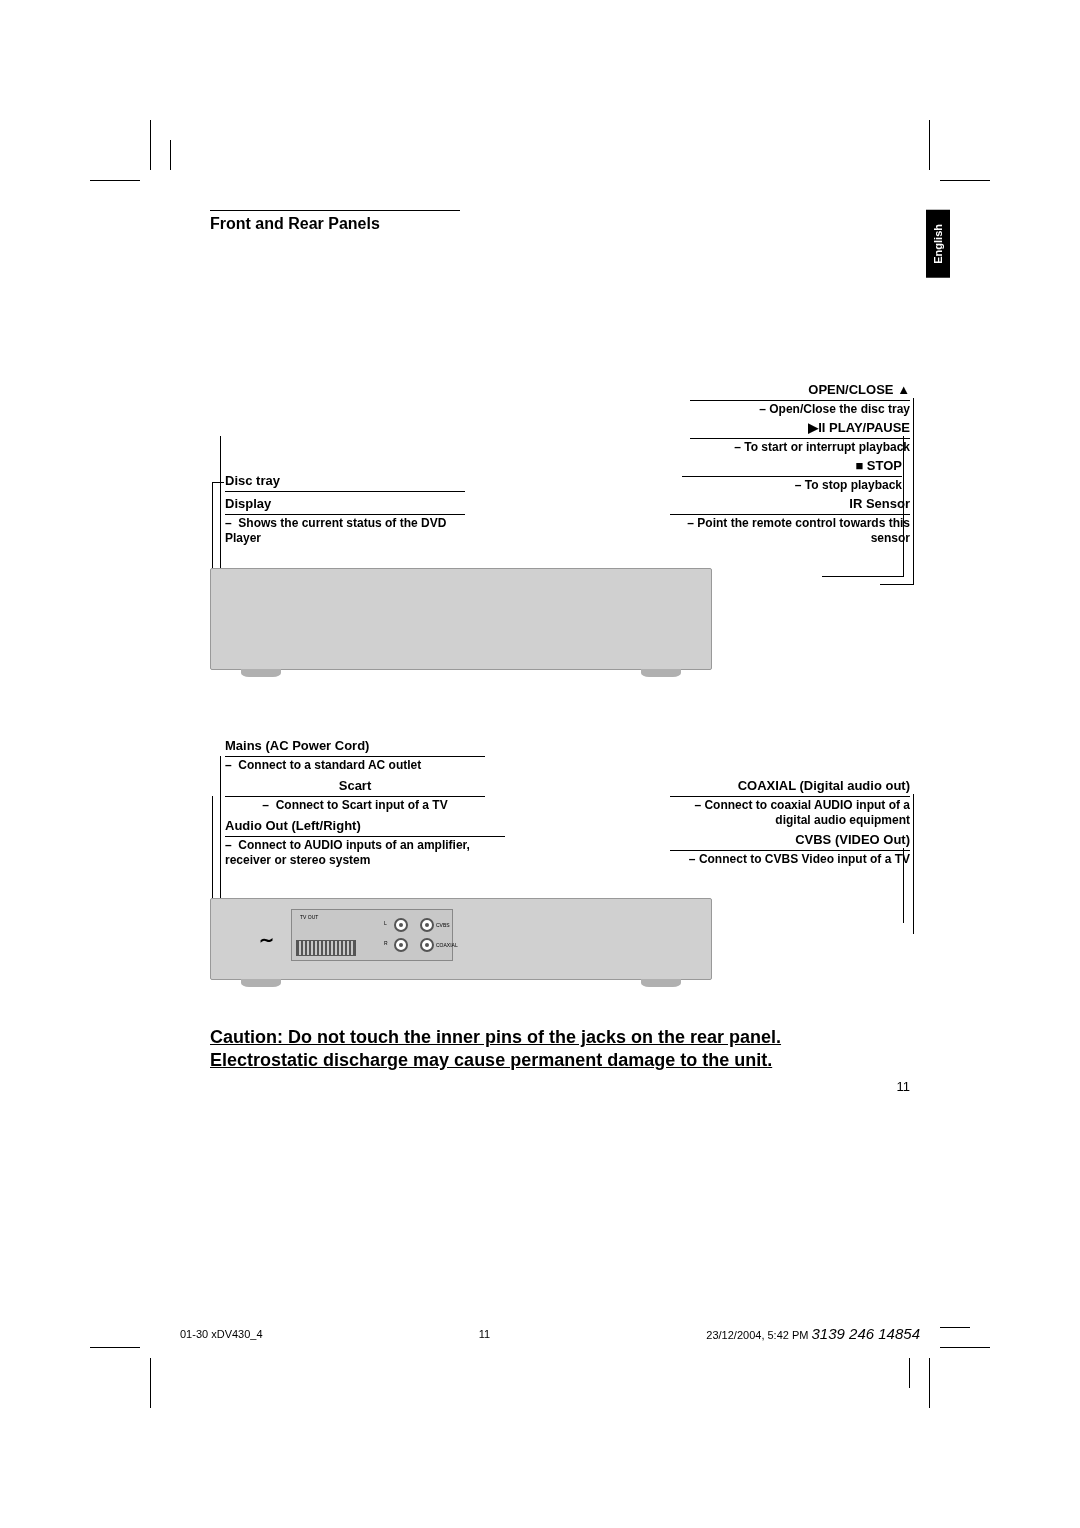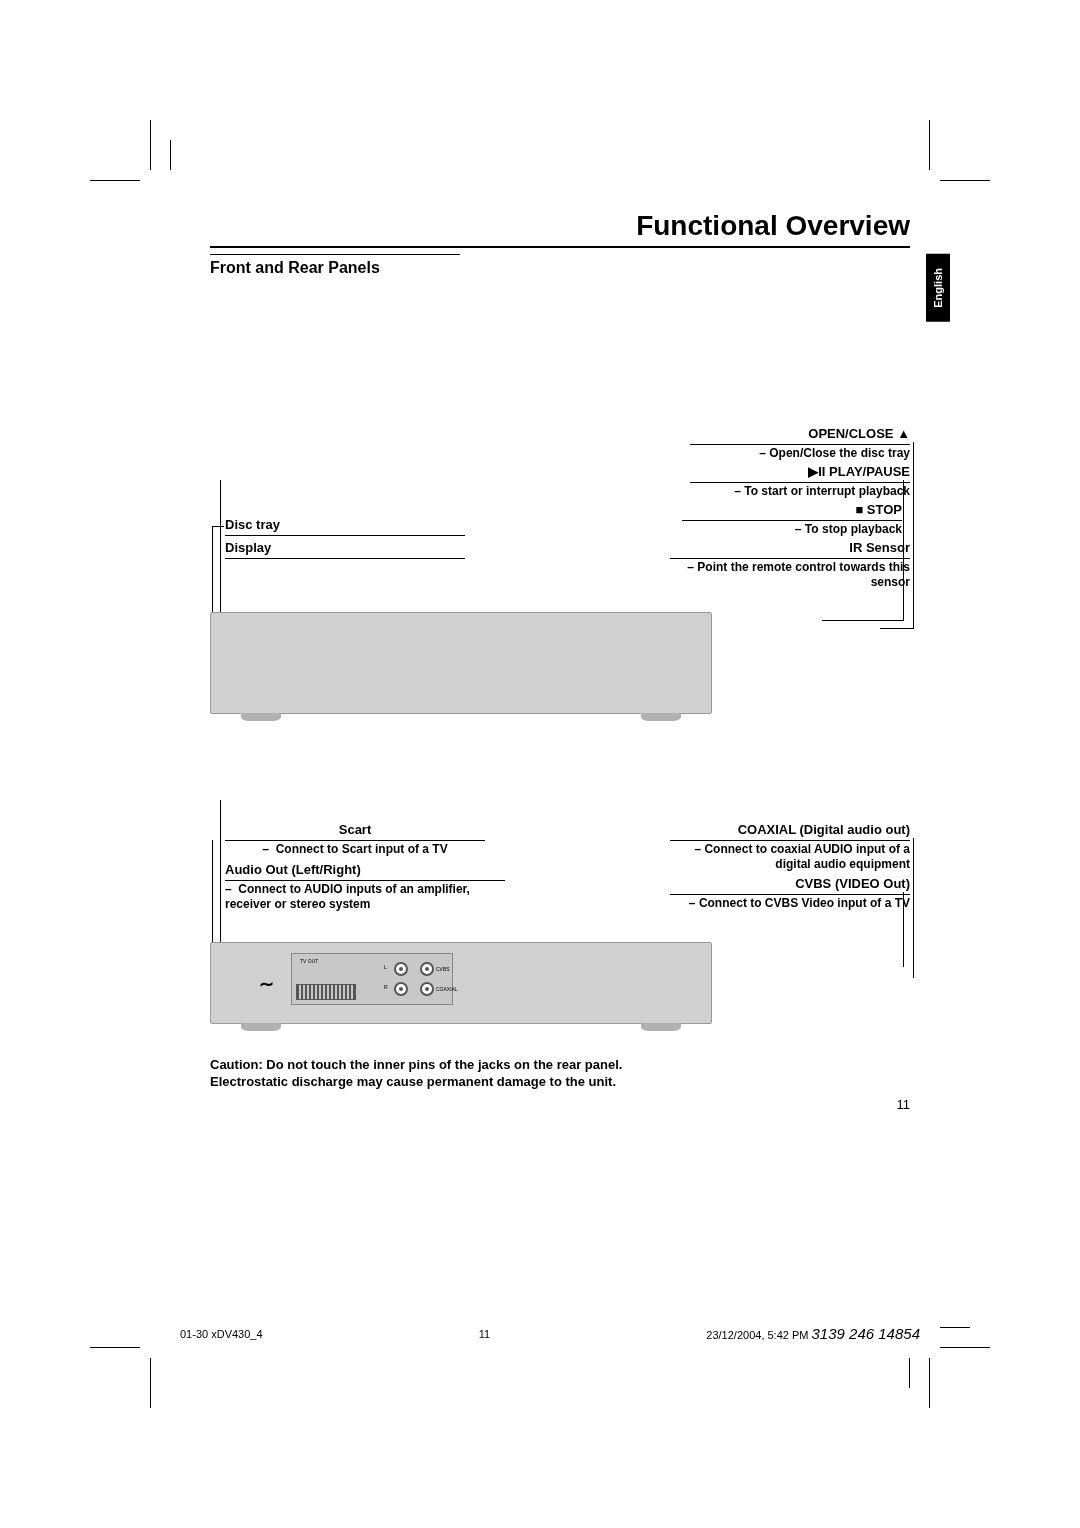--- a/index.html
+++ b/index.html
@@ -168,24 +168,25 @@
   .rca { width:10px; height:10px; border-radius:50%; border:2px solid #555; position:absolute; background:#fff; }
   .rca::after { content:""; position:absolute; left:3px; top:3px; width:4px; height:4px; border-radius:50%; background:#555; }
   .sine {
     position: absolute;
     left: 48px; top: 30px;
     font-size: 18px;
     font-weight: bold;
   }
 
   .caution {
-    font-size: 13px;
-    font-weight: bold;
-    margin-top: 15px;
+    font-size: 18px;
+    font-weight: bold;
+    margin-top: 28px;
     line-height: 1.3;
+    text-decoration: underline;
   }
   .page-num {
     text-align: right;
     font-size: 13px;
     margin-top: 6px;
   }
   .footer-row {
     position: absolute;
     left: 180px;
     right: 160px;
@@ -218,33 +219,33 @@
   <div class="v" style="left:20px; bottom:-40px;"></div>
 </div>
 <div class="crop-mark" style="right:130px; bottom:160px;">
   <div class="h" style="right:-40px; bottom:20px;"></div>
   <div class="v" style="right:20px; bottom:-40px;"></div>
   <div class="h" style="right:-20px; bottom:40px; width:30px;"></div>
   <div class="v" style="right:40px; bottom:-20px; height:30px;"></div>
 </div>
 
 <div class="page">
-  <div class="title">Functional Overview</div>
   <div class="section-row">
     <div class="section-heading">Front and Rear Panels</div>
     <div class="lang-tab">English</div>
   </div>
 
   <div class="diagram-area">
 
     <div class="label-box" style="left:15px; top:155px; width:240px;">
       <div class="hd">Disc tray</div>
     </div>
     <div class="label-box" style="left:15px; top:178px; width:240px;">
       <div class="hd">Display</div>
+      <div class="desc">–&nbsp;&nbsp;<span>Shows the current status of the DVD Player</span></div>
     </div>
 
     <div class="label-box right-align" style="right:0; top:64px; width:220px;">
       <div class="hd">OPEN/CLOSE ▲</div>
       <div class="desc">– <span>Open/Close the disc tray</span></div>
     </div>
     <div class="label-box right-align" style="right:0; top:102px; width:220px;">
       <div class="hd">▶II PLAY/PAUSE</div>
       <div class="desc">– <span>To start or interrupt playback</span></div>
     </div>
@@ -268,20 +269,24 @@
     <div class="line" style="right:6px; top:118px; width:1px; height:140px;"></div>
     <div class="line" style="right:6px; top:258px; width:82px; height:1px;"></div>
 
     <div class="device">
       <div class="foot" style="left:30px;"></div>
       <div class="foot" style="right:30px;"></div>
     </div>
   </div>
 
   <div class="rear-area">
+    <div class="label-box" style="left:15px; top:0; width:260px;">
+      <div class="hd">Mains (AC Power Cord)</div>
+      <div class="desc">–&nbsp;&nbsp;<span>Connect to a standard AC outlet</span></div>
+    </div>
     <div class="label-box" style="left:15px; top:40px; width:260px;text-align:center;">
       <div class="hd">Scart</div>
       <div class="desc">–&nbsp;&nbsp;<span>Connect to Scart input of a TV</span></div>
     </div>
     <div class="label-box" style="left:15px; top:80px; width:280px;">
       <div class="hd">Audio Out (Left/Right)</div>
       <div class="desc">–&nbsp;&nbsp;<span>Connect to AUDIO inputs of an amplifier, receiver or stereo system</span></div>
     </div>
 
     <div class="label-box right-align" style="right:0; top:40px; width:240px;">

